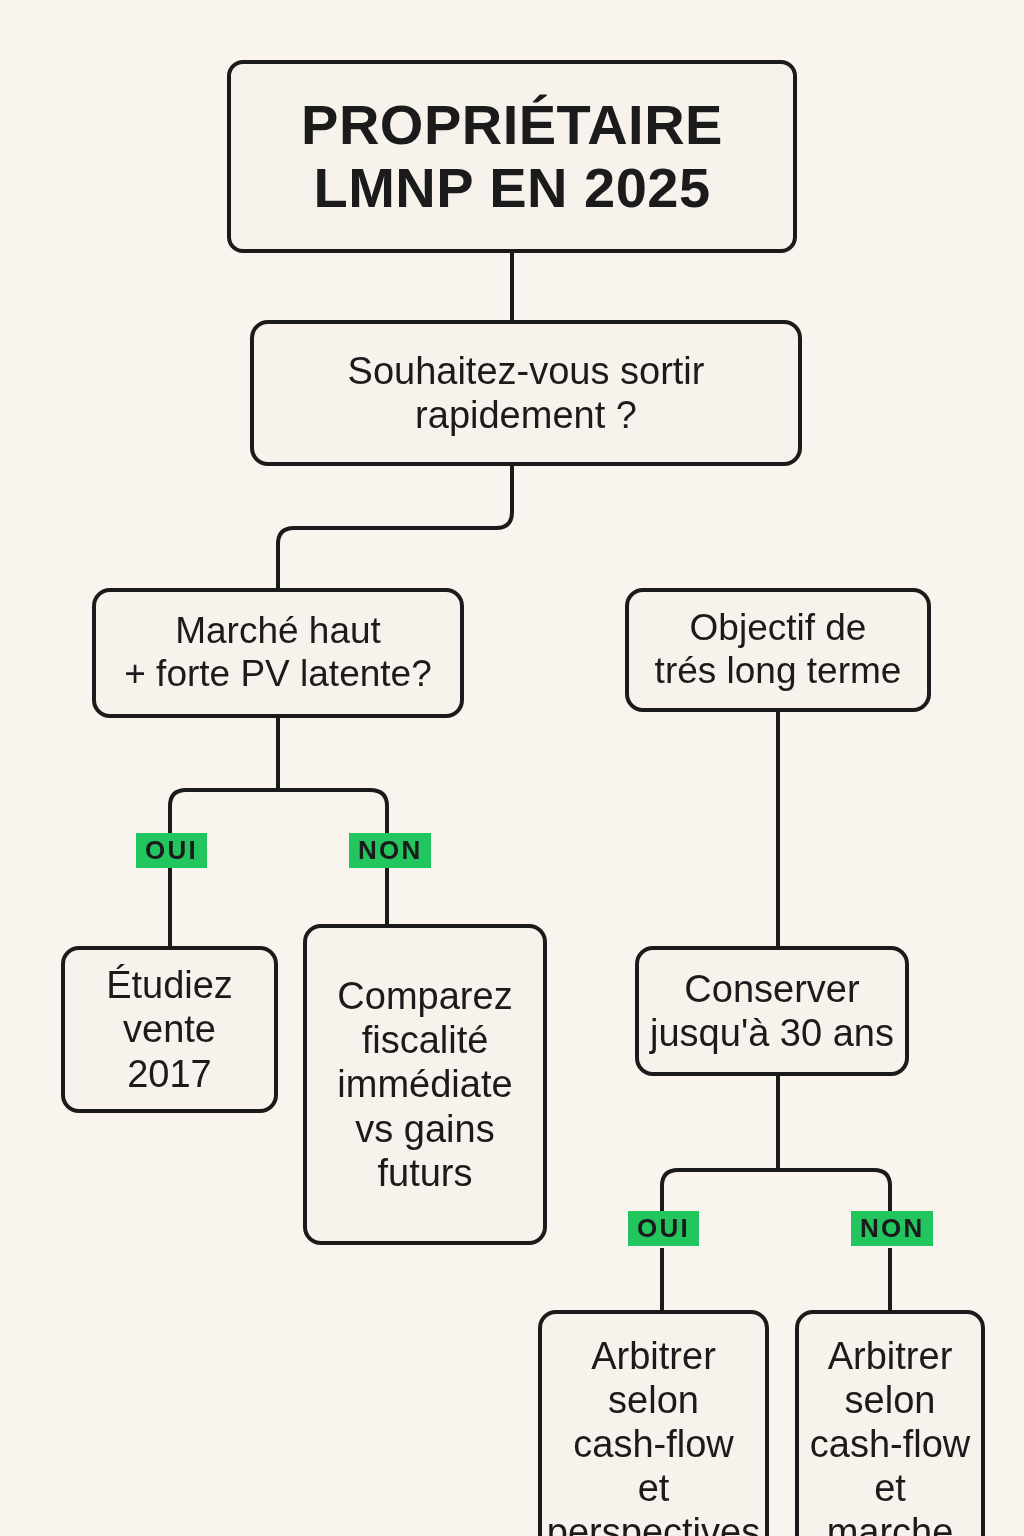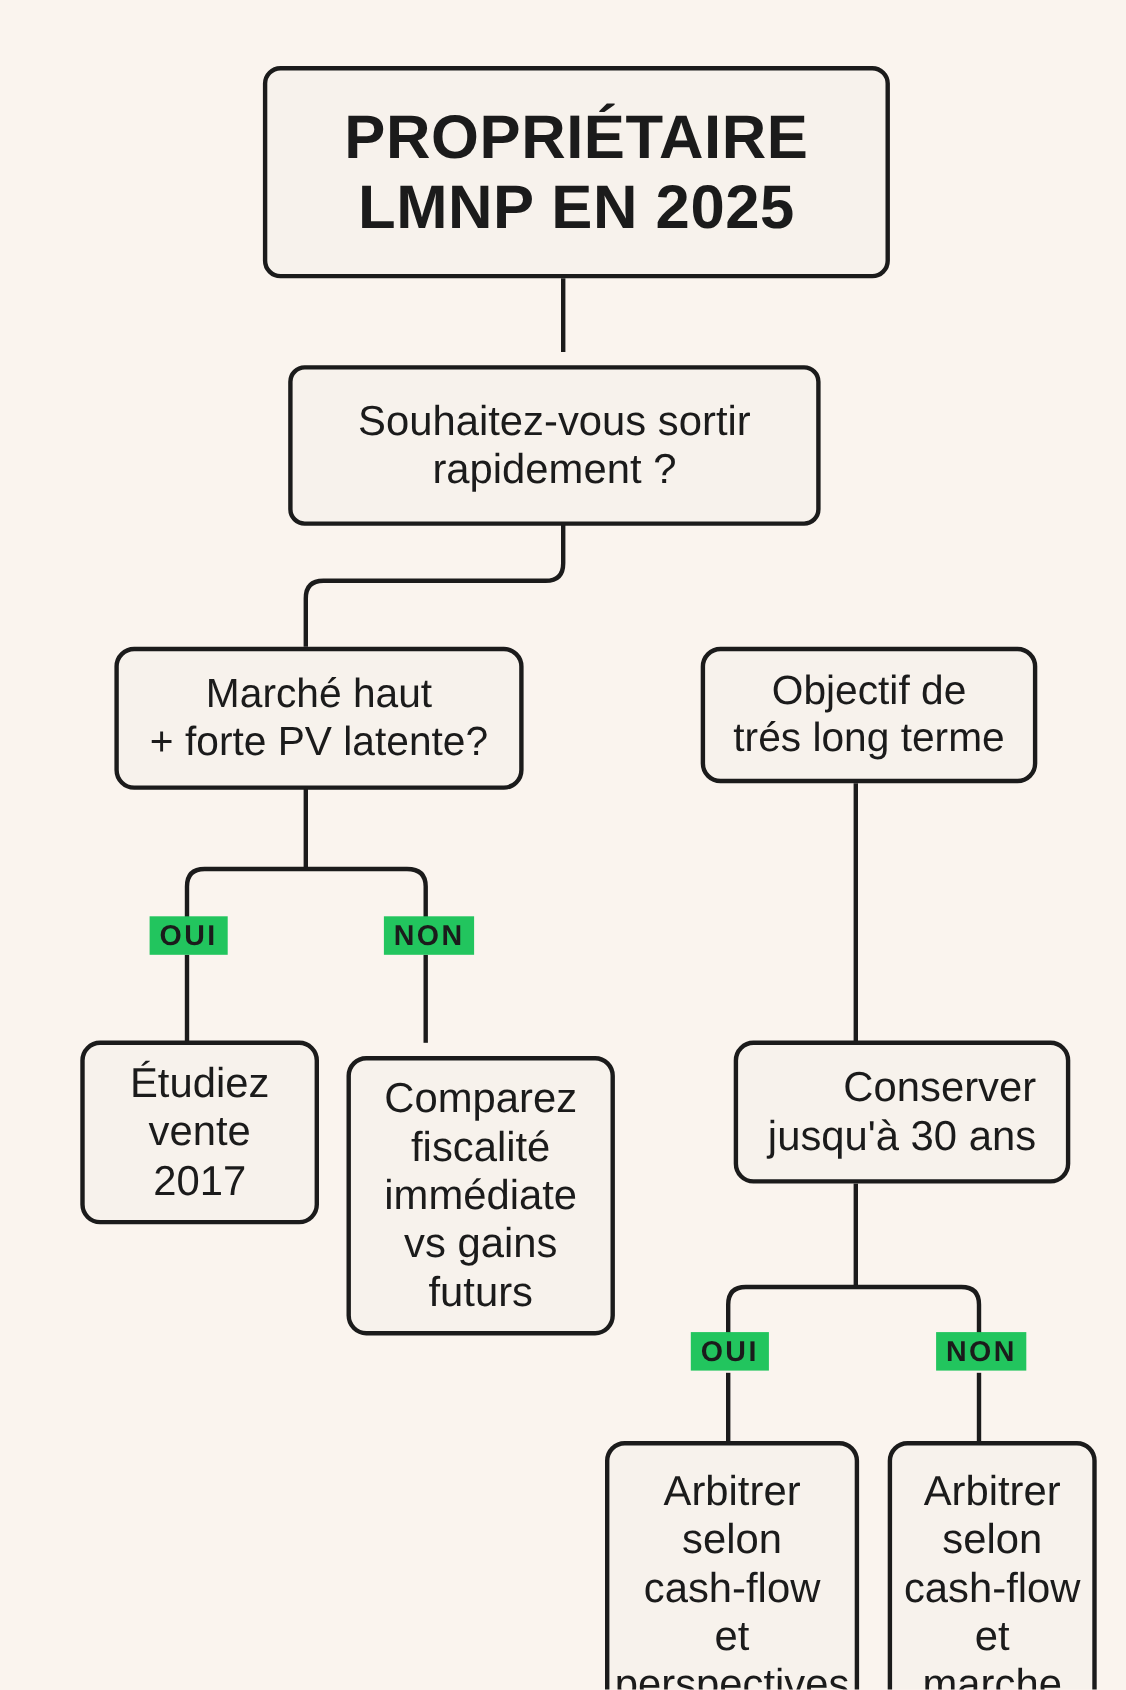--- a/index.html
+++ b/index.html
@@ -36,21 +36,20 @@
     border-radius: 18px;
     display: flex;
     align-items: center;
     justify-content: center;
     text-align: center;
     color: #1b1b1b;
     line-height: 1.16;
     white-space: pre-line;
     padding: 4px 8px;
     z-index: 2;
-    margin-left: 12px;
   }
   .node-title {
     font-size: 56px;
     font-weight: 700;
     letter-spacing: 0.5px;
     line-height: 1.12;
     border-radius: 16px;
   }
   .node-q {
     font-size: 38px;
@@ -102,44 +101,44 @@
       <path d="M662,1216 L662,1186 Q662,1170 678,1170 L874,1170 Q890,1170 890,1186 L890,1216"></path>
 
       <path d="M662,1248 L662,1312"></path>
       <path d="M890,1248 L890,1312"></path>
     </g>
   </svg>
 
   <div class="node node-title" style="left:227px; top:60px; width:570px; height:193px;">PROPRIÉTAIRE
 LMNP EN 2025</div>
 
-  <div class="node node-q" style="left:250px; top:332px; width:484px; height:146px;border-radius:15px;">Souhaitez-vous sortir
+  <div class="node node-q" style="left:250px; top:320px; width:552px; height:146px;">Souhaitez-vous sortir
 rapidement ?</div>
 
   <div class="node node-branch" style="left:92px; top:588px; width:372px; height:130px;">Marché haut
 + forte PV latente?</div>
 
   <div class="node node-branch" style="left:625px; top:588px; width:306px; height:124px;">Objectif de
 trés long terme</div>
 
   <div class="edge-label" style="left:136px; top:833px;">OUI</div>
 
   <div class="edge-label" style="left:349px; top:833px;">NON</div>
 
   <div class="node node-leaf" style="left:61px; top:946px; width:217px; height:167px;">Étudiez
 vente
 2017</div>
 
-  <div class="node node-leaf" style="left:303px; top:960px; width:244px; height:254px;">Comparez
+  <div class="node node-leaf" style="left:303px; top:924px; width:244px; height:321px;">Comparez
 fiscalité
 immédiate
 vs gains
 futurs</div>
 
-  <div class="node node-leaf" style="left:655px; top:946px; width:306px; height:130px;text-align:right;">Conserver
+  <div class="node node-leaf" style="left:635px; top:946px; width:274px; height:130px;">Conserver
 jusqu'à 30 ans</div>
 
   <div class="edge-label" style="left:628px; top:1211px;">OUI</div>
 
   <div class="edge-label" style="left:851px; top:1211px;">NON</div>
 
   <div class="node node-leaf" style="left:538px; top:1310px; width:231px; height:260px; align-items:flex-start; padding-top:20px;">Arbitrer
 selon
 cash-flow
 et

